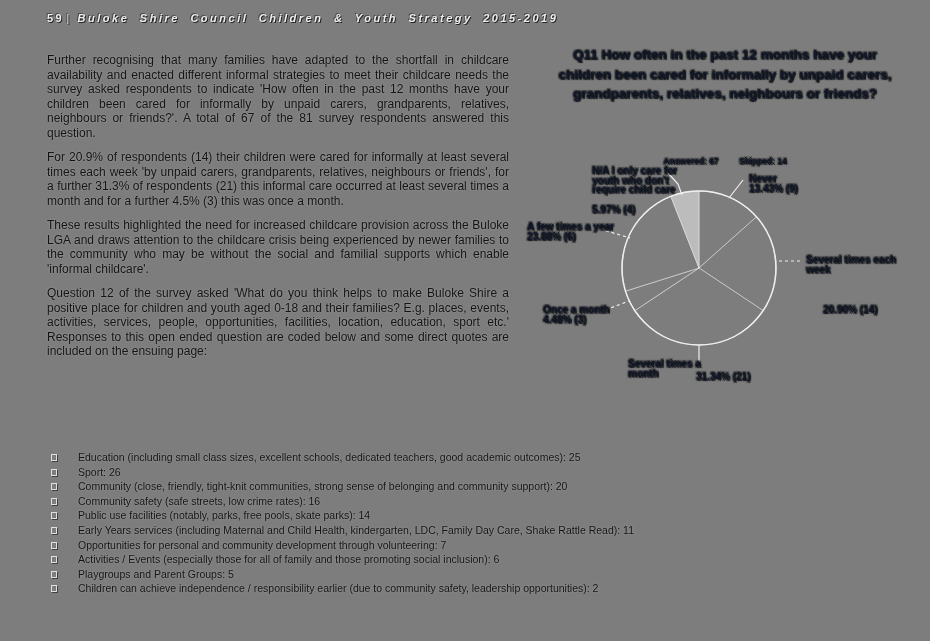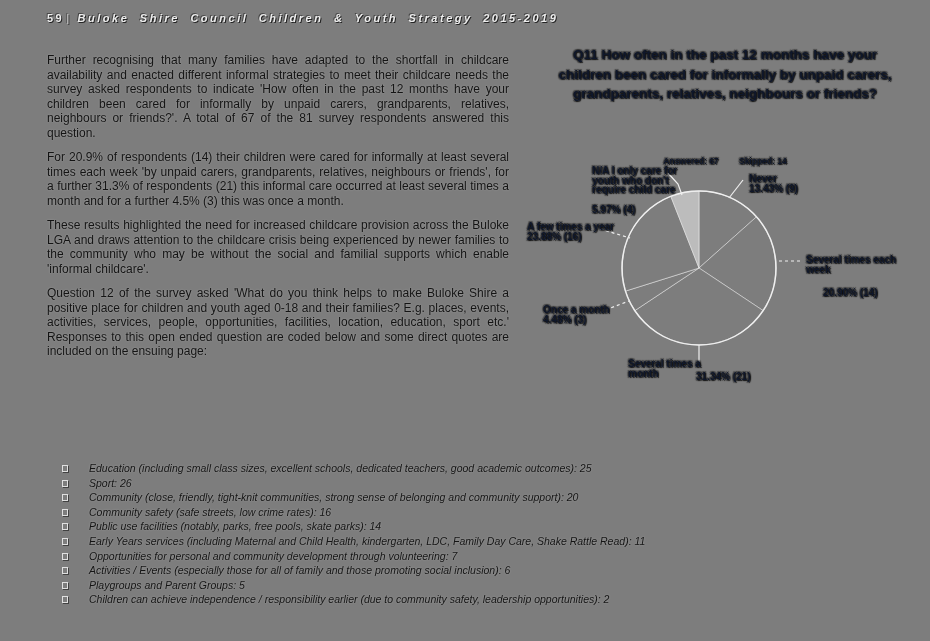--- a/index.html
+++ b/index.html
@@ -22,21 +22,21 @@
 
   
   .body-col { position:absolute; left:47px; top:53px; width:462px; }
   .body-col p {
     margin:0 0 10px 0; font-size:12px; line-height:14.5px;
     text-align:justify; color:#141414;
     text-shadow:0 0 2px rgba(255,255,255,.28);
   }
 
   
-  .bullets { position:absolute; left:47px; top:452px; width:872px; margin:11px; padding:0; list-style:none;font-style:italic; }
+  .bullets { position:absolute; left:47px; top:452px; width:872px; margin:0; padding:0; list-style:none; }
   .bullets li {
     position:relative; padding-left:31px; margin-bottom:3.6px;
     font-size:10.5px; line-height:11px; color:#141414;
     text-shadow:0 0 2px rgba(255,255,255,.28);
     white-space:nowrap; overflow:hidden;
   }
   .bullets .sq {
     position:absolute; left:4px; top:2px; width:4px; height:5px;
     border:1px solid #e0e0e0; box-shadow:1px 1px 0 rgba(25,25,25,.6);
   }
@@ -58,21 +58,21 @@
   }
   .chart-stats span { margin:0 9px; }
   .pie-svg { position:absolute; left:0; top:105px; }
 
   .callout { position:absolute; font-size:10px; font-weight:bold; line-height:9.5px; }
   .co-na        { left:72px;  top:121px; width:94px; }
   .co-na-val    { left:72px;  top:160px; }
   .co-never     { left:229px; top:129px; }
   .co-few       { left:7px;   top:177px; }
   .co-week      { left:286px; top:210px; width:92px; }
-  .co-week-val  { left:286px; top:243px;padding-left:17px; }
+  .co-week-val  { left:286px; top:260px;padding-left:17px; }
   .co-once      { left:23px;  top:260px; }
   .co-month     { left:108px; top:314px; width:74px; }
   .co-month-val { left:176px; top:327px; }
 </style>
 </head>
 <body>
 
 <div class="page">
 
   <div class="header">
@@ -125,21 +125,21 @@
     <div class="callout co-na outline-text">N/A I only care for youth who don't require child care</div>
     <div class="callout co-na-val outline-text">5.97% (4)</div>
 
     <div class="callout co-never outline-text">
       <div>Never</div>
       <div>13.43% (9)</div>
     </div>
 
     <div class="callout co-few outline-text">
       <div>A few times a year</div>
-      <div>23.88% (16)</div>
+      <div>23.88% (6)</div>
     </div>
 
     <div class="callout co-week outline-text">Several times each week</div>
     <div class="callout co-week-val outline-text">20.90% (14)</div>
 
     <div class="callout co-once outline-text">
       <div>Once a month</div>
       <div>4.48% (3)</div>
     </div>
 

